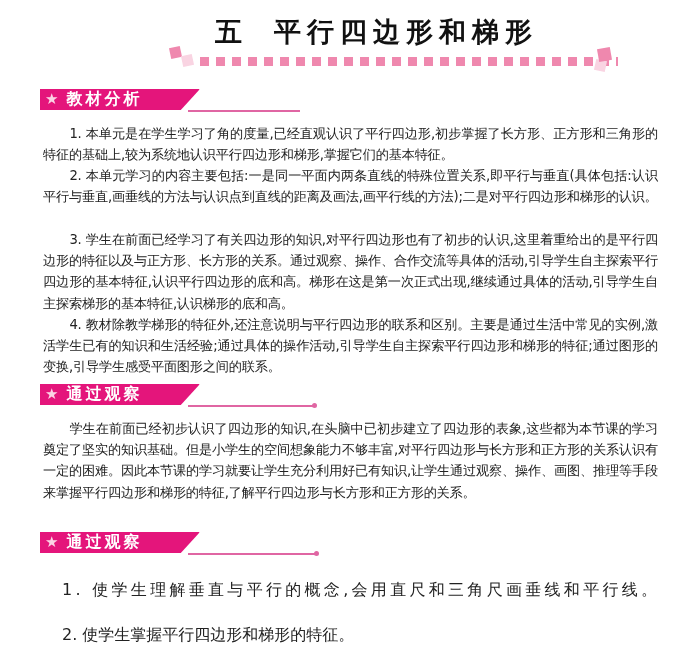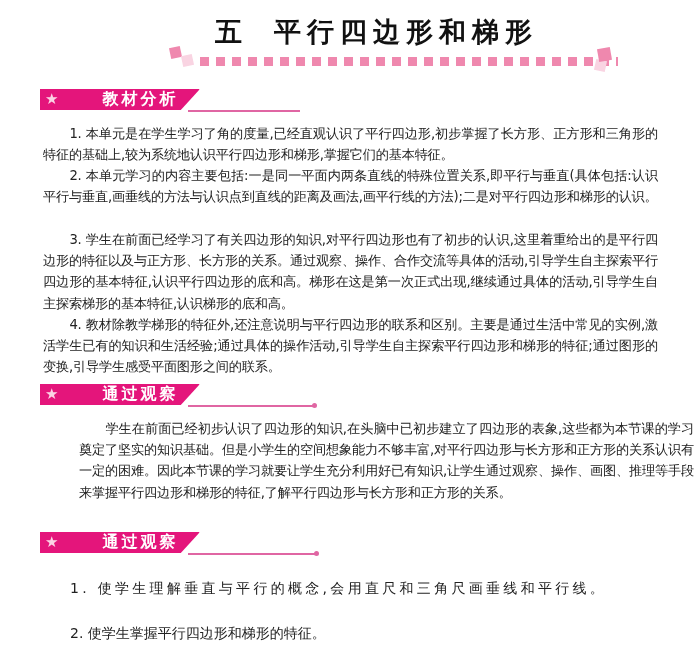--- a/index.html
+++ b/index.html
@@ -32,21 +32,20 @@
   .banner {
     position: absolute; left: 0; top: 0; height: 21px; width: 160px;
     background: #e4157b;
     clip-path: polygon(0 0, 100% 0, 88% 100%, 0 100%);
     display: flex; align-items: center;
   }
   .banner .star { color: #fbd3e4; font-size: 15px; margin-left: 5px; margin-right: 8px; line-height: 1; }
   .banner .label {
     color: #fff; font-size: 16px; font-weight: bold; letter-spacing: 3px;
     font-family: "DejaVu Sans", sans-serif;
-    margin-left: 36px;
   }
   .slash {
     position: absolute; top: 0; left: 148px; width: 2px; height: 22px;
     background: repeating-linear-gradient(180deg, #ffffff 0 3px, transparent 3px 5px);
     transform: skewX(-28deg); transform-origin: bottom left;
   }
   .uline {
     position: absolute; top: 21px; height: 2px; left: 148px;
     background: #e066a3;
   }
@@ -54,21 +53,21 @@
     position: absolute; right: -3px; top: -2px; width: 5px; height: 5px; border-radius: 50%;
     background: #e066a3;
   }
 
   .para {
     position: absolute; left: 43px; width: 615px;
     font-size: 13.2px; line-height: 21.2px; color: #222;
     text-indent: 2em; text-align: justify; letter-spacing: -0.2px;
   }
   .req {
-    position: absolute; left: 70px; font-size: 14px; color: #222; white-space: nowrap;
+    position: absolute; left: 62px; font-size: 16px; color: #222; white-space: nowrap;
   }
   .req.spaced { letter-spacing: 3.3px; }
 </style>
 </head>
 <body>
 
 <div class="title-wrap">
   <div class="title">
     <span class="num">五</span><span>平行四边形和梯形</span>
   </div>
@@ -97,21 +96,21 @@
   <div class="banner">
     <span class="star">★</span>
     <span class="label">通过观察</span>
   </div>
   <div class="slash"></div>
   <div class="uline" style="width:126px;">
       <span class="dot"></span>
     </div>
 </div>
 
-<div class="para" style="top:418px;margin-left:36px;">学生在前面已经初步认识了四边形的知识,在头脑中已初步建立了四边形的表象,这些都为本节课的学习奠定了坚实的知识基础。但是小学生的空间想象能力不够丰富,对平行四边形与长方形和正方形的关系认识有一定的困难。因此本节课的学习就要让学生充分利用好已有知识,让学生通过观察、操作、画图、推理等手段来掌握平行四边形和梯形的特征,了解平行四边形与长方形和正方形的关系。</div>
+<div class="para" style="top:418px;">学生在前面已经初步认识了四边形的知识,在头脑中已初步建立了四边形的表象,这些都为本节课的学习奠定了坚实的知识基础。但是小学生的空间想象能力不够丰富,对平行四边形与长方形和正方形的关系认识有一定的困难。因此本节课的学习就要让学生充分利用好已有知识,让学生通过观察、操作、画图、推理等手段来掌握平行四边形和梯形的特征,了解平行四边形与长方形和正方形的关系。</div>
 
 <div class="sec-head" style="top:532px; width:280px;">
   <div class="banner">
     <span class="star">★</span>
     <span class="label">通过观察</span>
   </div>
   <div class="slash"></div>
   <div class="uline" style="width:128px;">
       <span class="dot"></span>
     </div>

